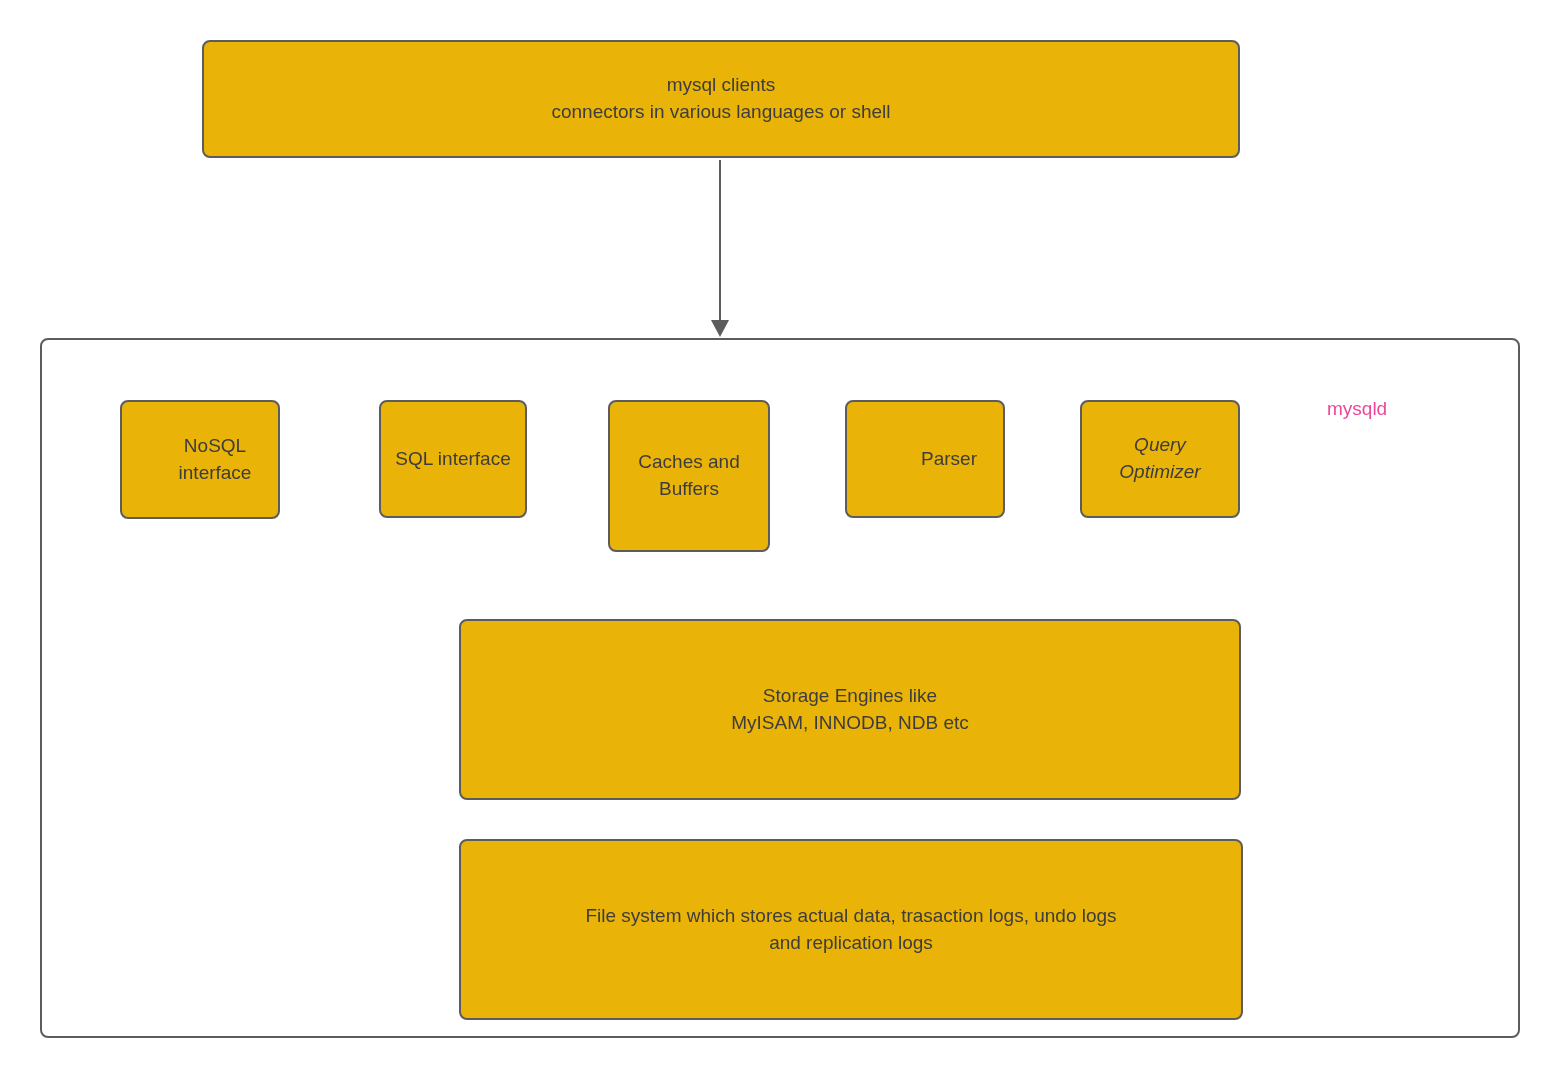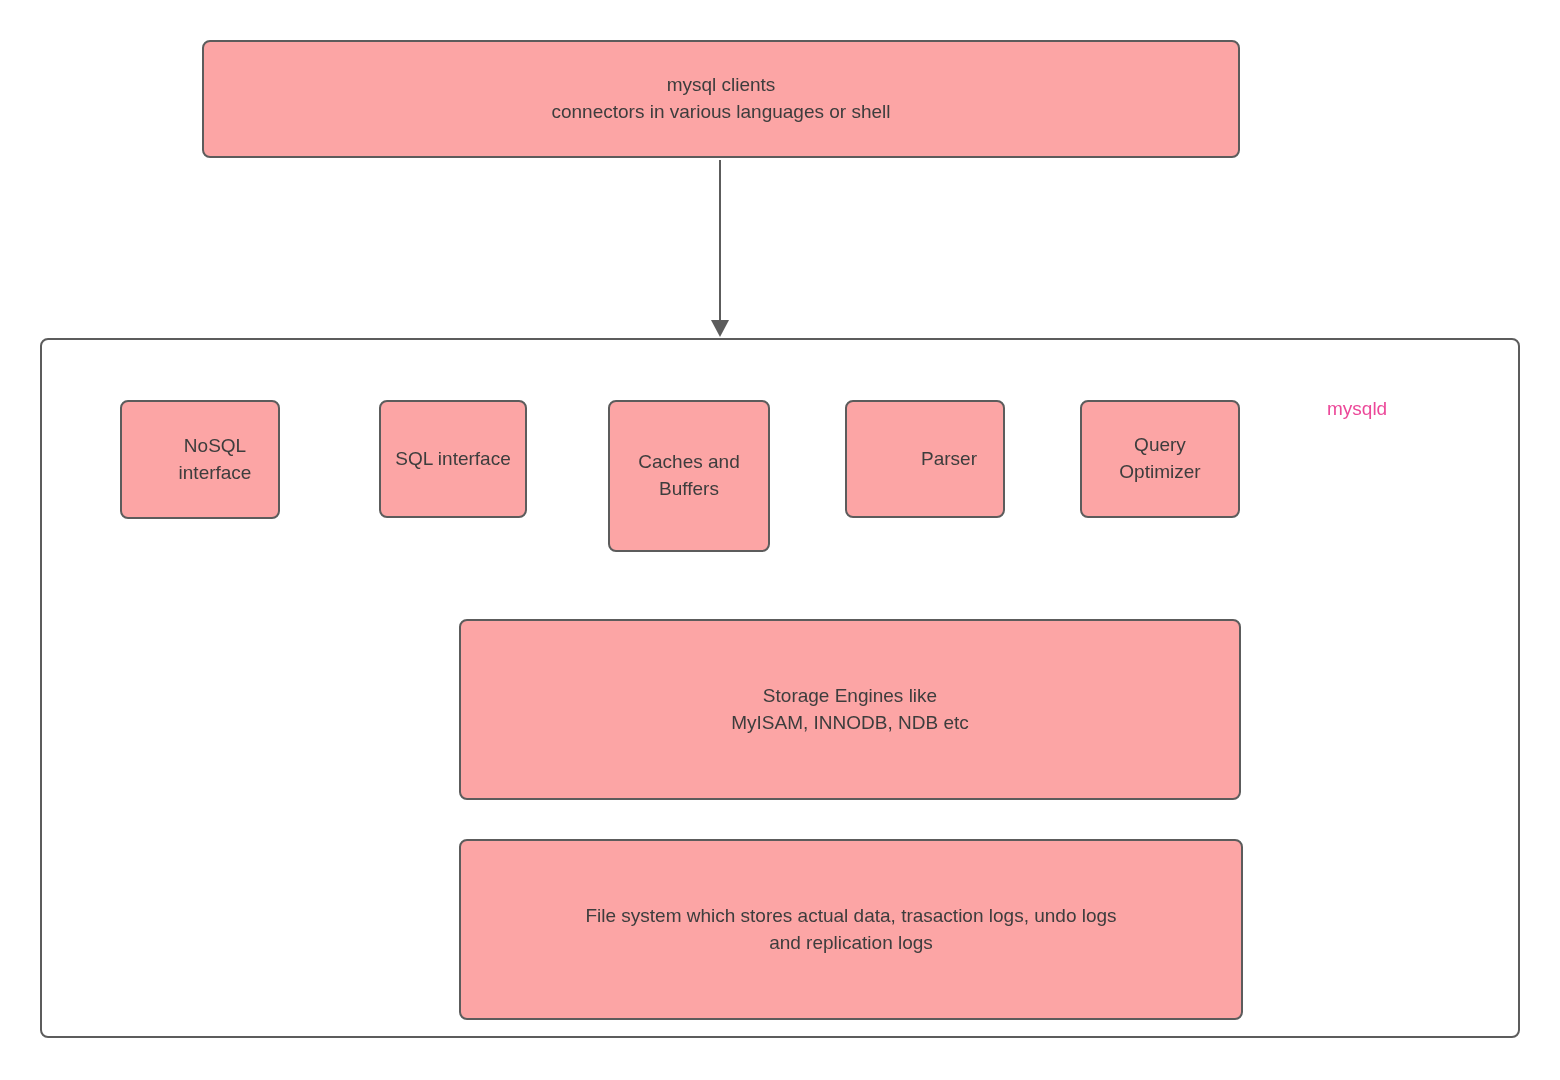--- a/index.html
+++ b/index.html
@@ -12,21 +12,21 @@
     width: 1560px;
     height: 1080px;
     background: #ffffff;
     font-family: "Liberation Sans", sans-serif;
     overflow: hidden;
   }
   .node {
     position: absolute;
     border: 2px solid #5c5c5c;
     border-radius: 8px;
-    background: #fca5a5;
+    background: #eab308;
     display: flex;
     align-items: center;
     justify-content: center;
     text-align: center;
     color: #3d3d3d;
     font-size: 19px;
     line-height: 1.4;
     white-space: pre-line;
     box-sizing: border-box;
   }
@@ -44,21 +44,21 @@
     line-height: 1.2;
     white-space: pre-line;
   }
   
   .clients-box   { left: 202px; top: 40px;  width: 1038px; height: 118px; }
   .mysqld-box    { left: 40px;  top: 338px; width: 1480px; height: 700px; }
   .nosql-box     { left: 120px; top: 400px; width: 160px;  height: 119px; padding-left: 30px; }
   .sql-box       { left: 379px; top: 400px; width: 148px;  height: 118px; }
   .caches-box    { left: 608px; top: 400px; width: 162px;  height: 152px; }
   .parser-box    { left: 845px; top: 400px; width: 160px;  height: 118px; padding-left: 48px; }
-  .optimizer-box { left: 1080px; top: 400px; width: 160px; height: 118px; }
+  .optimizer-box { left: 1080px; top: 400px; width: 160px; height: 118px; font-style: italic; }
   .storage-box   { left: 459px; top: 619px; width: 782px;  height: 181px; }
   .fs-box        { left: 459px; top: 839px; width: 784px;  height: 181px; }
   .mysqld-label  { left: 1327px; top: 398px; }
 
   
   .arrow {
     position: absolute;
     left: 0; top: 0;
     width: 0; height: 0;
   }

